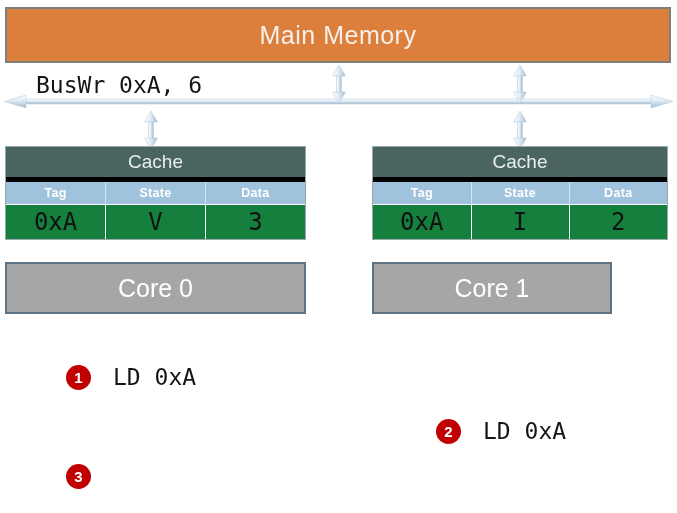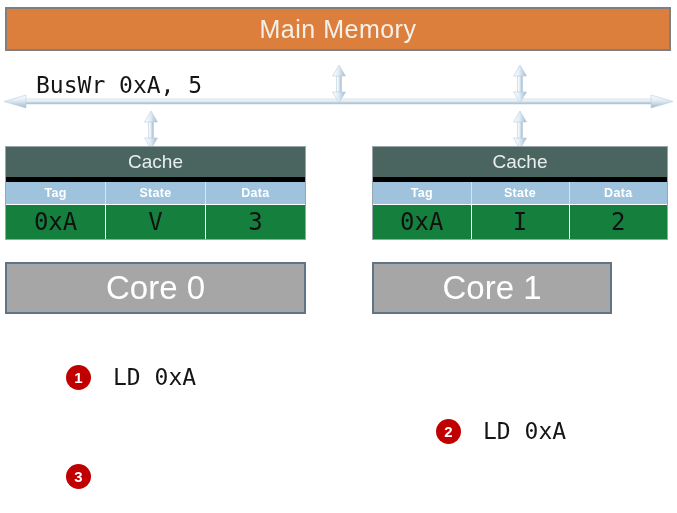--- a/index.html
+++ b/index.html
@@ -14,21 +14,21 @@
     font-family: "Liberation Sans", sans-serif;
     overflow: hidden;
   }
 
   
   #main-memory {
     position: absolute;
     left: 5px;
     top: 7px;
     width: 666px;
-    height: 44px;
+    height: 56px;
     box-sizing: border-box;
     background: #dd7f3c;
     border: 2px solid #7f7f7f;
     display: flex;
     align-items: center;
     justify-content: center;
   }
   #main-memory .mm-label {
     color: #f5f1ea;
     font-size: 25px;
@@ -109,21 +109,21 @@
   
   .core-block {
     position: absolute;
     box-sizing: border-box;
     background: #a6a6a6;
     border: 2px solid #5f7585;
     display: flex;
     align-items: center;
     justify-content: center;
     color: #ffffff;
-    font-size: 33px;
+    font-size: 25px;
   }
 
   
   .op {
     position: absolute;
     display: flex;
     align-items: center;
   }
   .op-badge {
     width: 25px;
@@ -146,21 +146,21 @@
     white-space: pre;
   }
 </style>
 </head>
 <body>
 
 <div id="main-memory">
   <span class="mm-label">Main Memory</span>
 </div>
 
-<div id="bus-label">BusWr 0xA, 5</div>
+<div id="bus-label">BusWr 0xA, 6</div>
 
 <svg id="bus" viewBox="0 0 677 16" width="677" height="16" xmlns="http://www.w3.org/2000/svg">
   <defs>
     <linearGradient id="busgrad" x1="0" y1="0" x2="0" y2="1">
       <stop offset="0%" stop-color="#ffffff"></stop>
       <stop offset="45%" stop-color="#dfeaf3"></stop>
       <stop offset="100%" stop-color="#9fb9cf"></stop>
     </linearGradient>
   </defs>
 

